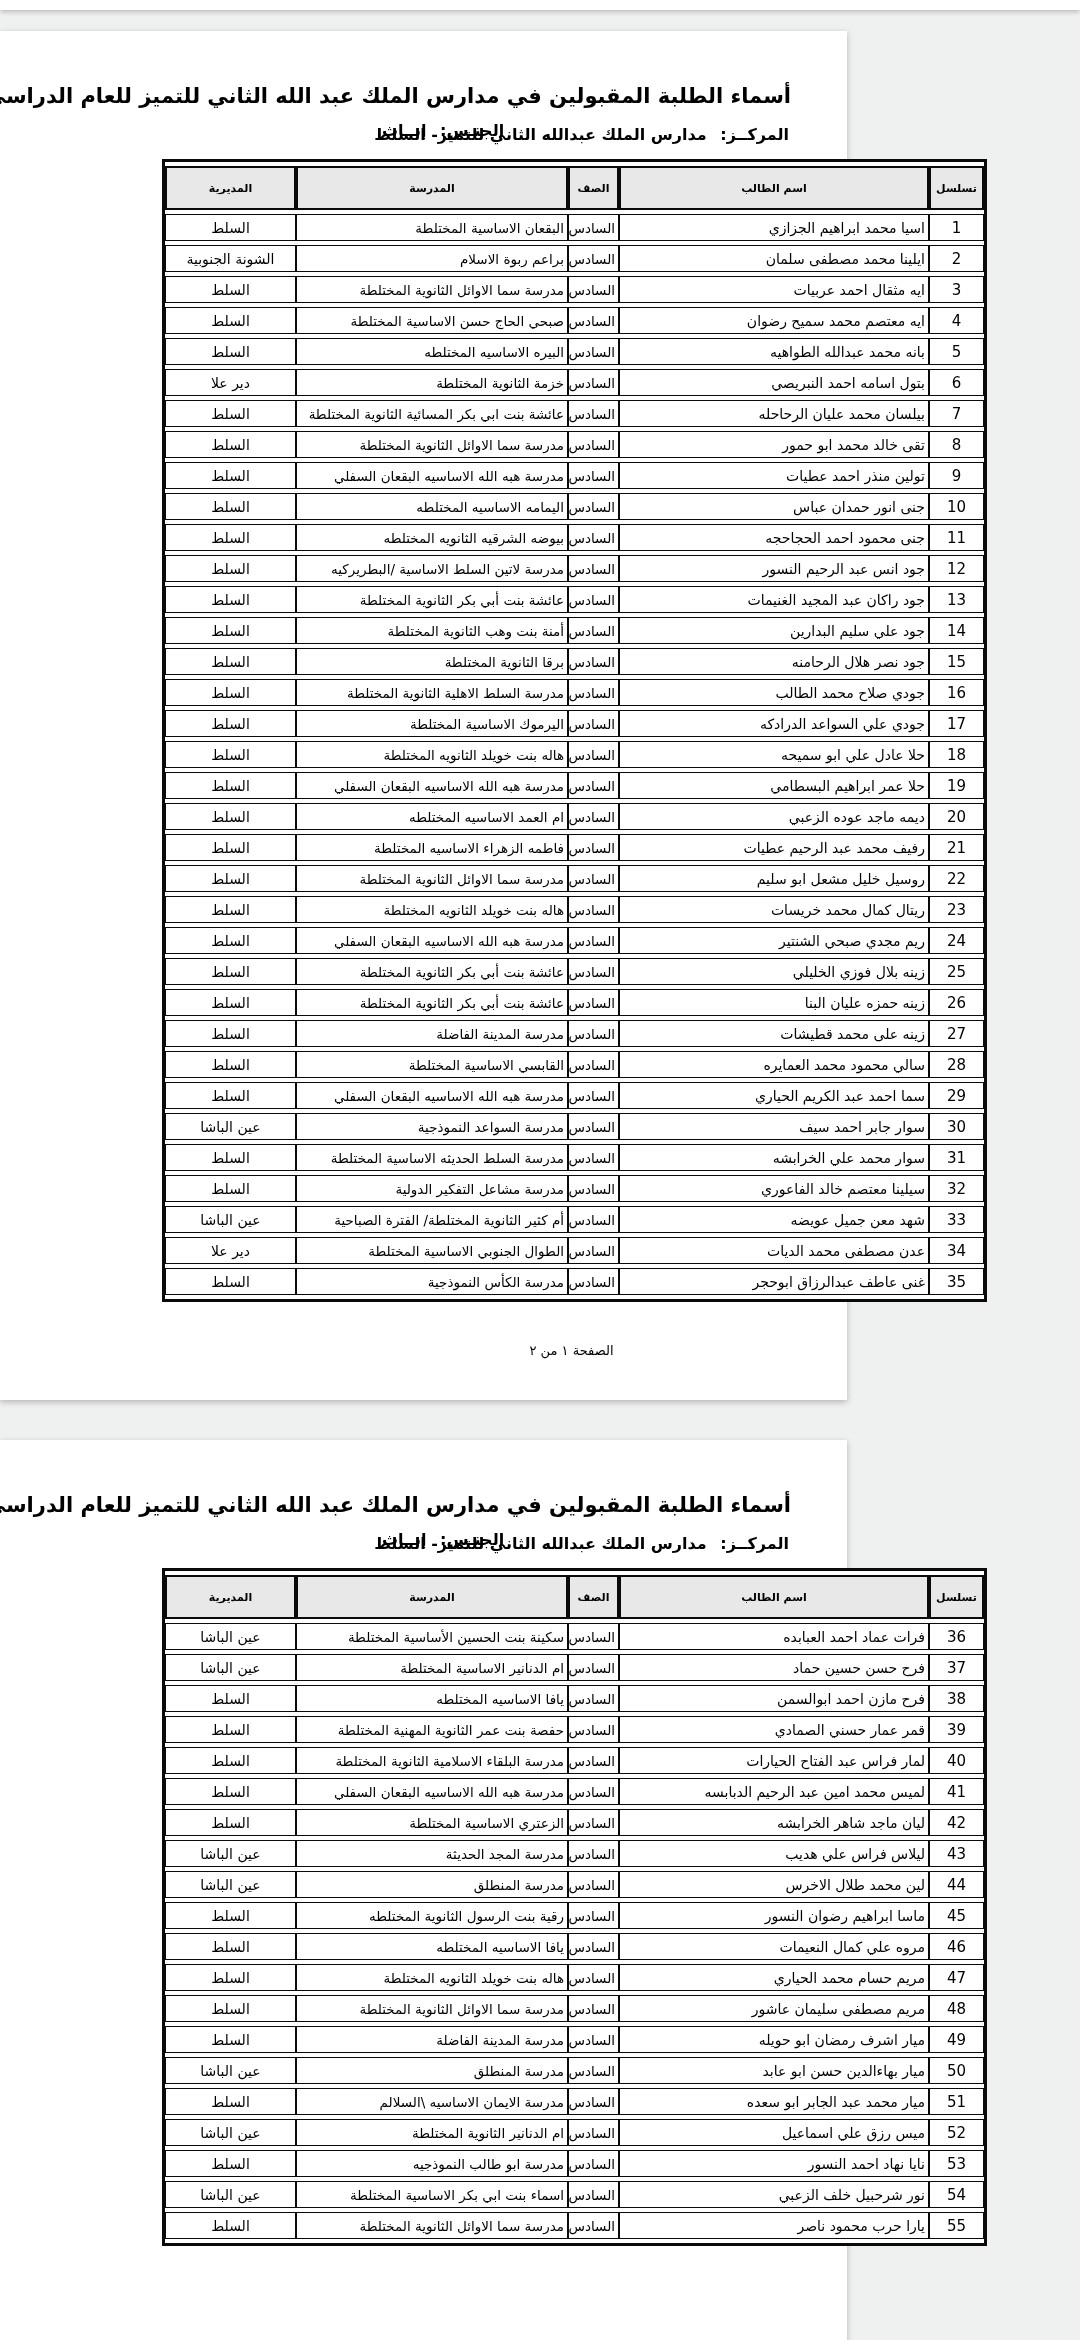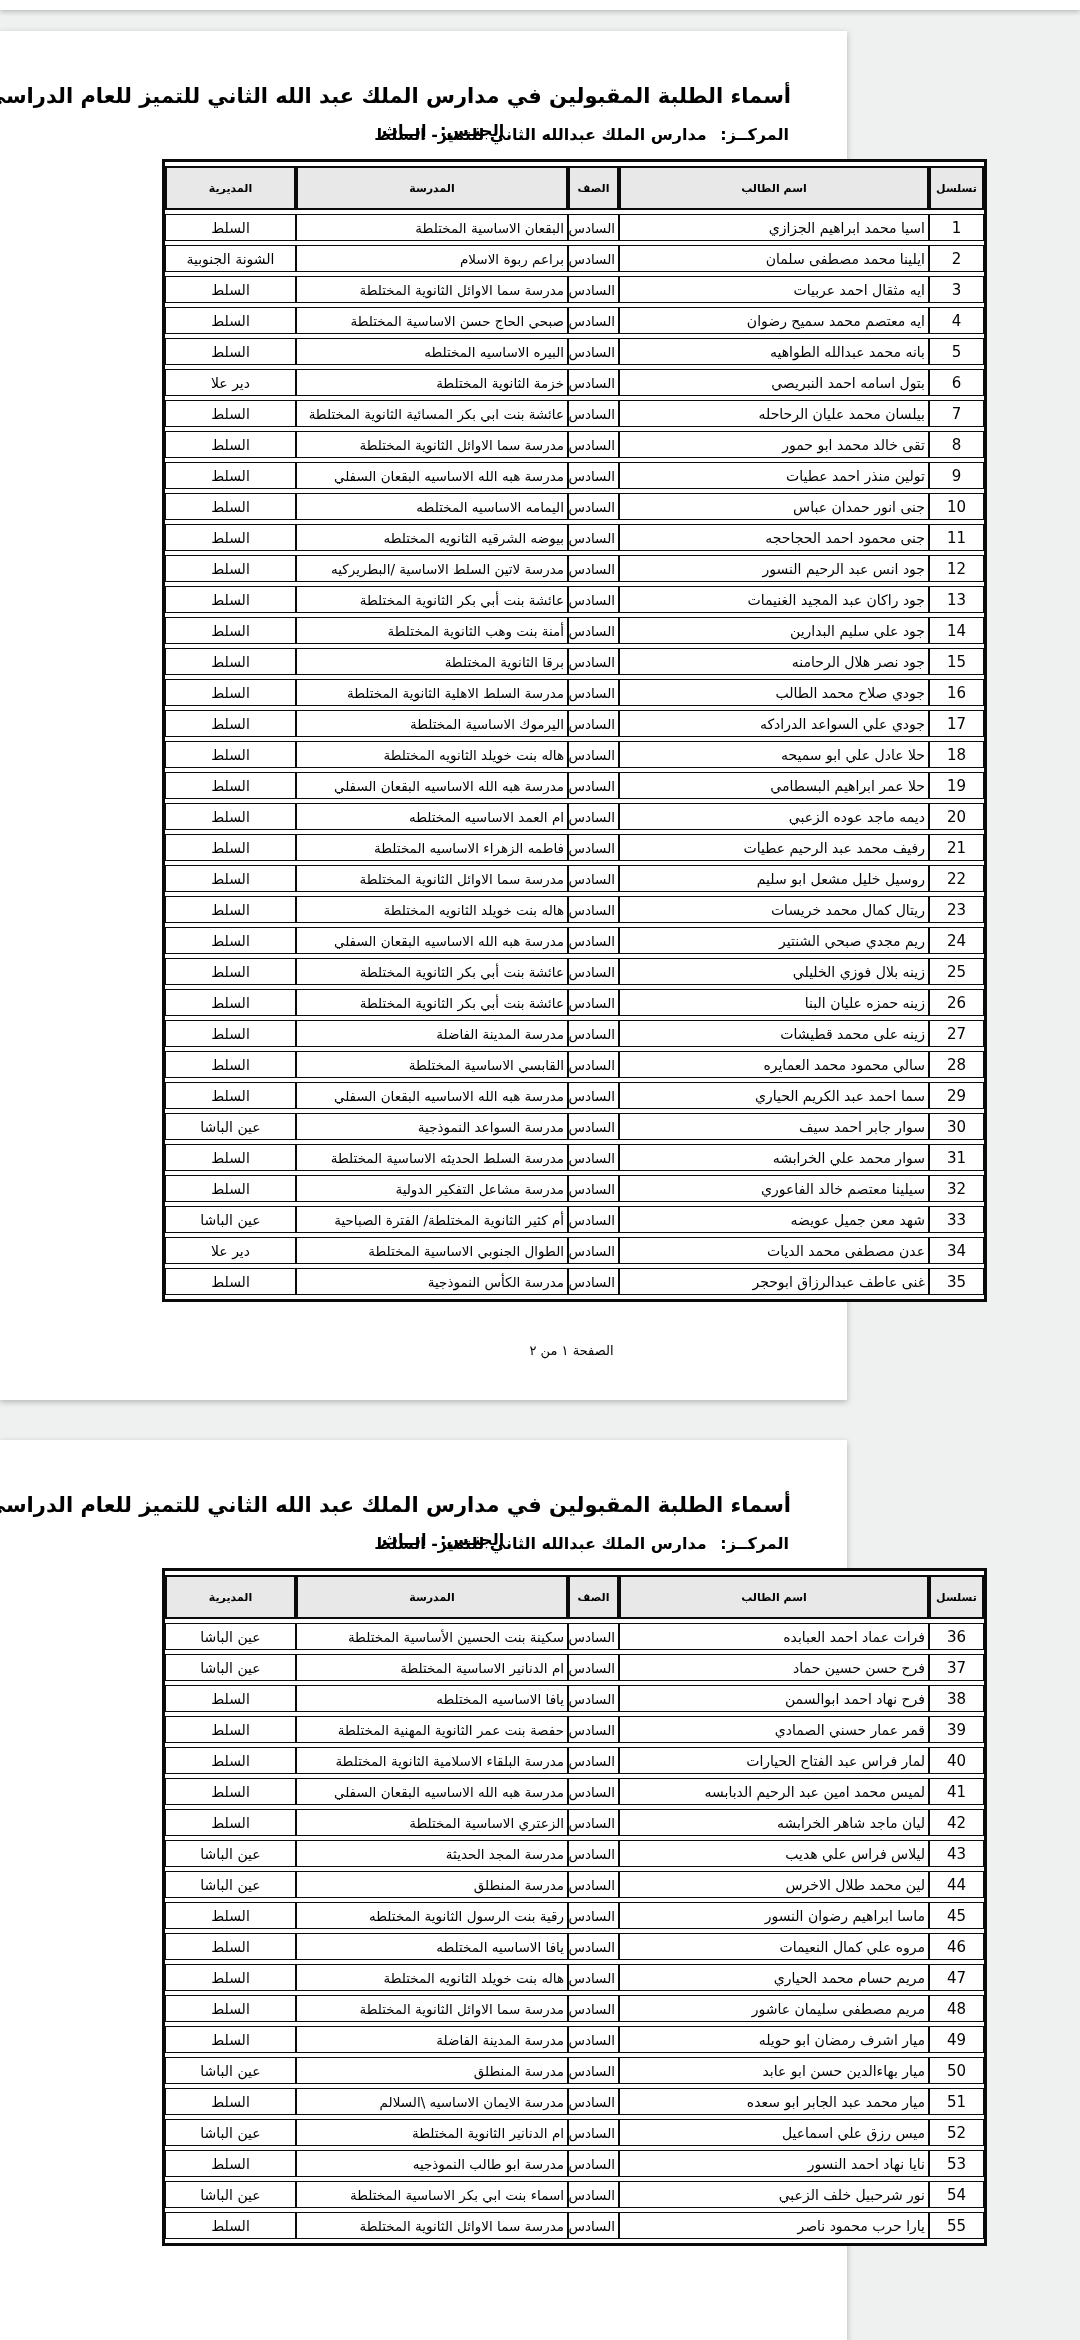--- a/index.html
+++ b/index.html
@@ -417,21 +417,21 @@
         </tr>
         <tr>
           <td class="c-serial">37</td>
           <td class="c-name">فرح حسن حسين حماد</td>
           <td class="c-grade">السادس</td>
           <td class="c-school">ام الدنانير الاساسية المختلطة</td>
           <td class="c-directorate">عين الباشا</td>
         </tr>
         <tr>
           <td class="c-serial">38</td>
-          <td class="c-name">فرح نهاد احمد ابوالسمن</td>
+          <td class="c-name">فرح مازن احمد ابوالسمن</td>
           <td class="c-grade">السادس</td>
           <td class="c-school">يافا الاساسيه المختلطه</td>
           <td class="c-directorate">السلط</td>
         </tr>
         <tr>
           <td class="c-serial">39</td>
           <td class="c-name">قمر عمار حسني الصمادي</td>
           <td class="c-grade">السادس</td>
           <td class="c-school">حفصة بنت عمر الثانوية المهنية المختلطة</td>
           <td class="c-directorate">السلط</td>

